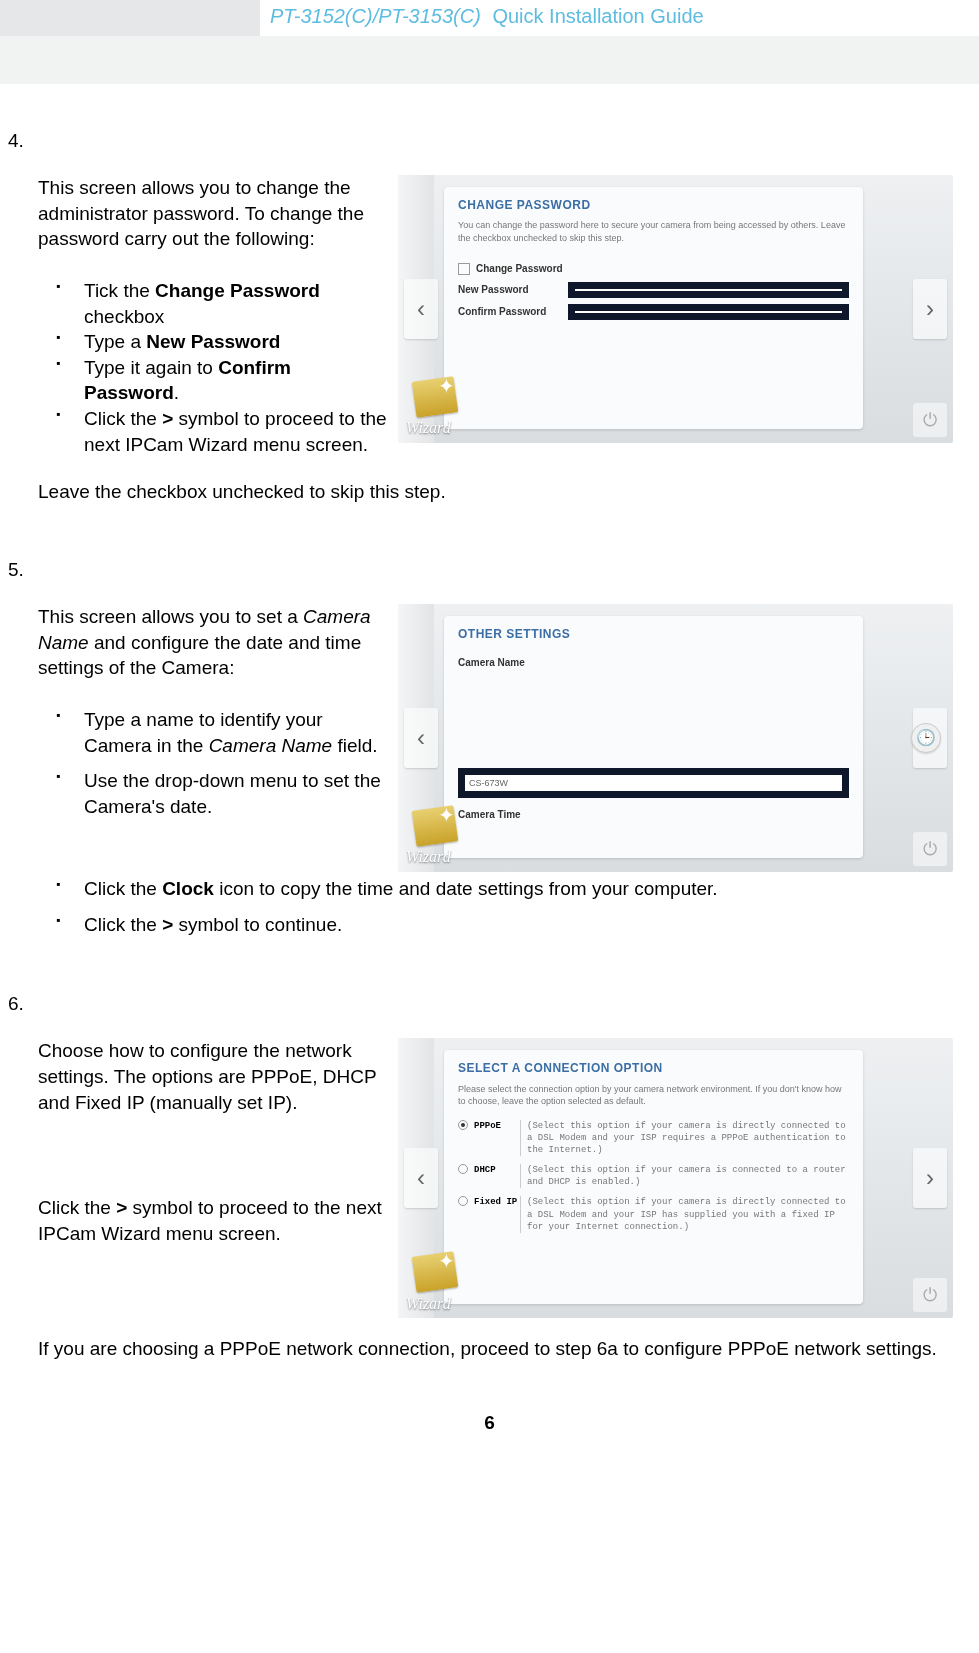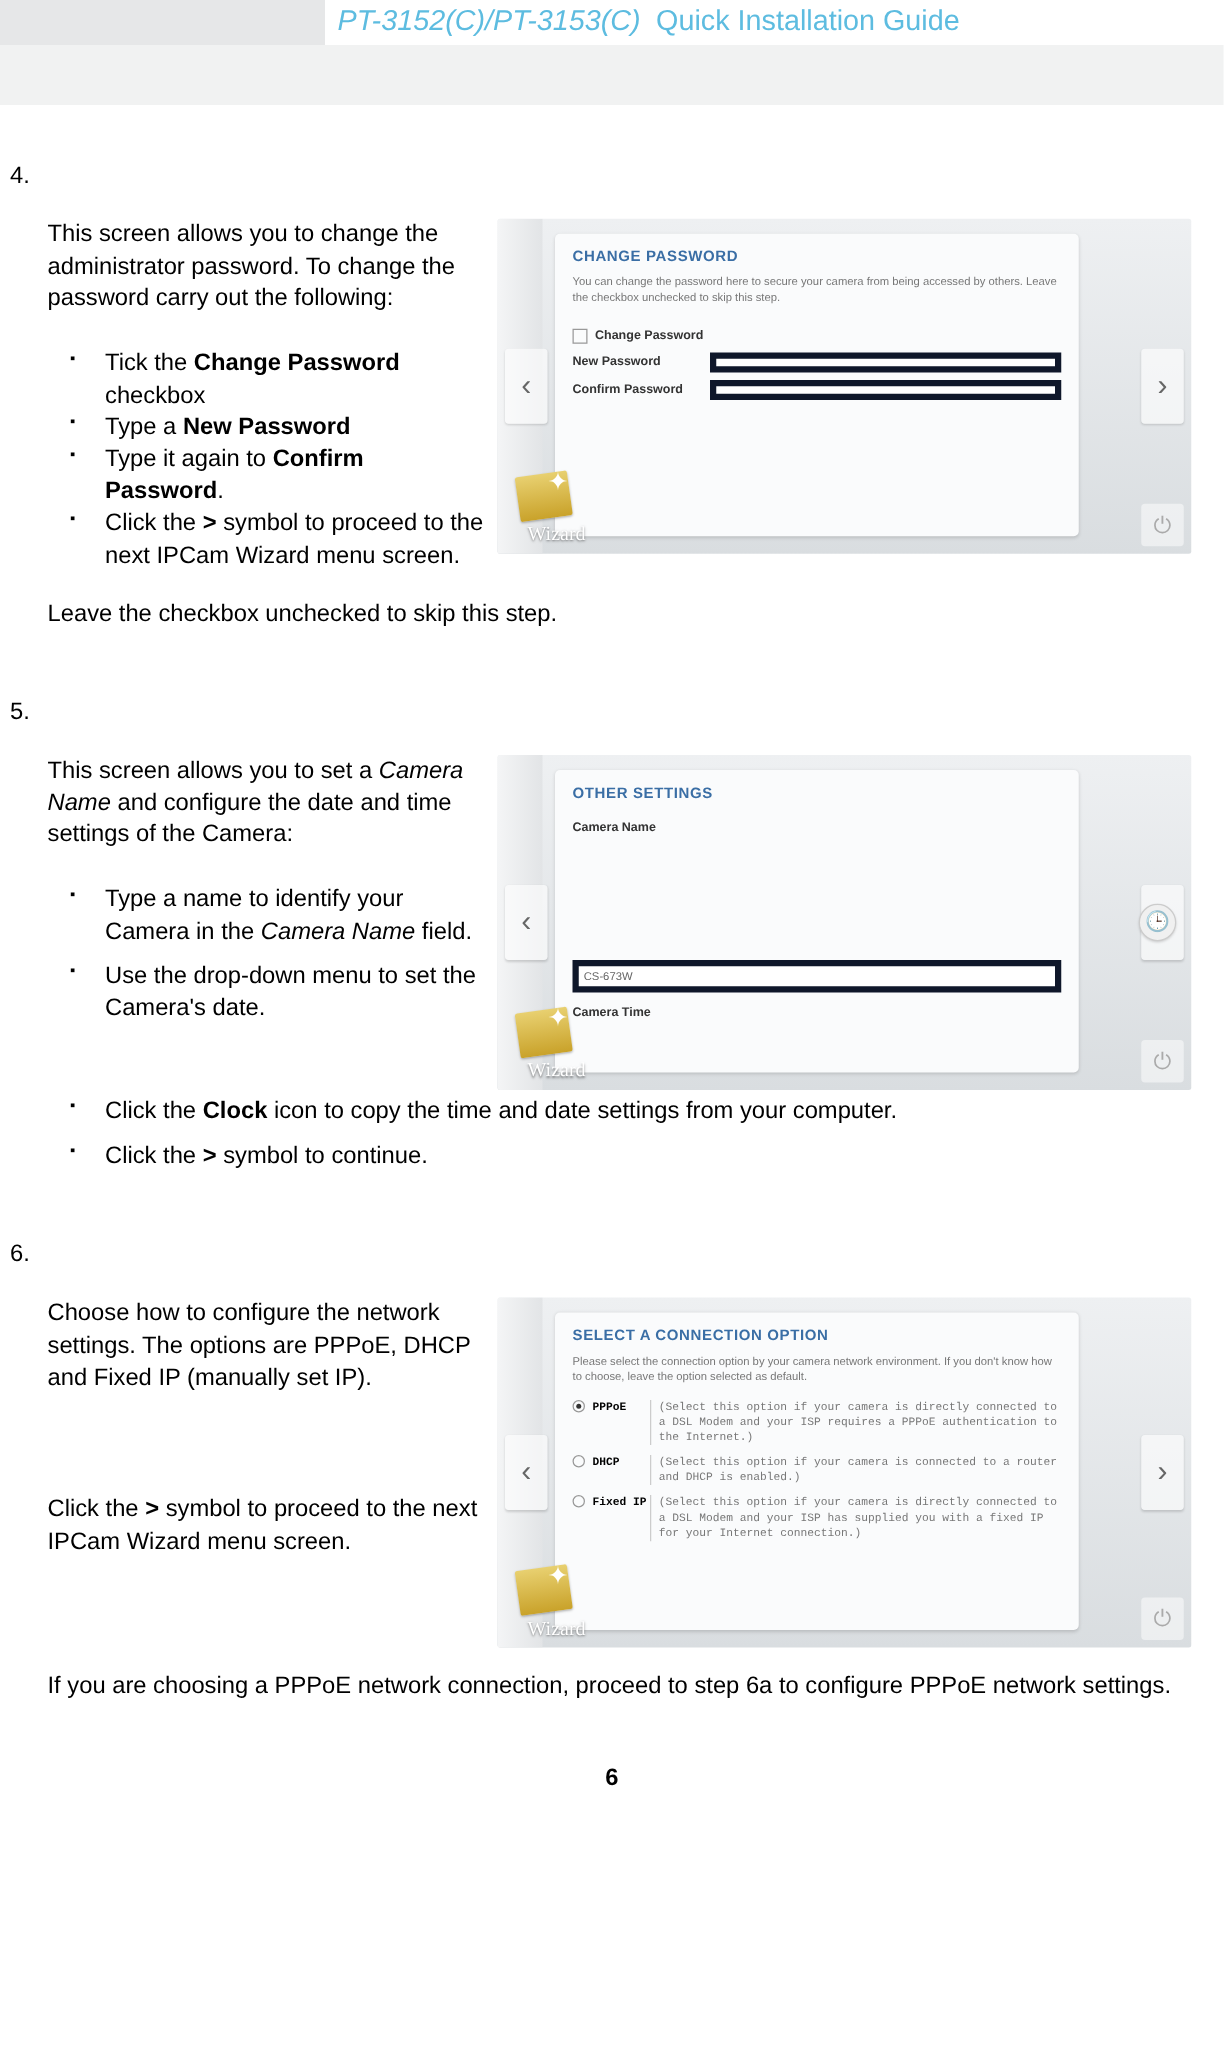--- a/index.html
+++ b/index.html
@@ -1,19 +1,19 @@
 <!DOCTYPE html>
 <html><head>
 <meta charset="utf-8">
 <style>
   * { box-sizing: border-box; margin: 0; padding: 0; }
   body { font-family: Tahoma, Verdana, sans-serif; font-size: 18px; color: #000; width: 979px; }
   .header-bar { height: 36px; position: relative; }
   .header-left { position: absolute; left: 0; top: 0; width: 260px; height: 36px; background: #e6e7e8; }
-  .header-title { position: absolute; left: 260px; top: 0; right: 0; height: 36px; text-align: left; padding-left: 10px; line-height: 32px; font-size: 23px; font-style: italic; }
+  .header-title { position: absolute; left: 260px; top: 0; right: 0; height: 36px; text-align: left; padding-left: 10px; line-height: 32px; font-size: 20px; font-style: italic; }
   .model { color: #5dbce0; font-weight: normal; display: inline-block; }
   .qig { color: #5dbce0; font-weight: normal; display: inline-block; margin-left: 6px; font-style: normal; }
   .header-below { height: 48px; background: #f1f2f2; width: 100%; }
   .content { padding: 10px 8px 0 8px; }
   .step { display: flex; margin-top: 36px; }
   .step-num { width: 30px; flex: 0 0 30px; font-size: 19px; }
   .step-body { flex: 1; font-size: 19px; line-height: 1.35; margin-top: 45px; }
   .step-row { display: flex; }
   .left-text { flex: 0 0 360px; padding-right: 10px; }
   .screenshot { flex: 1; }
@@ -28,30 +28,30 @@
 
   
   .panel { width: 555px; height: 268px; background: linear-gradient(#eef0f2, #d9dde0); position: relative; border-radius: 2px; overflow: hidden; font-size: 11px; }
   .panel .tabstrip { position: absolute; left: 0; top: 0; bottom: 0; width: 36px; background: linear-gradient(90deg,#f4f5f6,#e2e4e6); }
   .panel .main { position: absolute; left: 46px; top: 12px; right: 90px; background: #fafbfc; height: 242px; border-radius: 4px; box-shadow: 0 1px 3px rgba(0,0,0,.15); padding: 10px 14px; }
   .panel .ptitle { color: #3a6ea5; font-weight: bold; font-size: 12px; letter-spacing: .5px; }
   .panel .pdesc { color: #777; font-size: 9px; margin-top: 6px; line-height: 1.4; }
   .panel .form { margin-top: 18px; font-size: 10px; }
   .panel .form-row { display: flex; align-items: center; margin-bottom: 6px; }
   .panel .lbl { flex: 0 0 110px; font-weight: bold; color: #333; }
-  .panel .inp { flex: 1; height: 16px; border: 5px solid #0f172a; background: #fff; font-size: 9px; padding: 0 4px; line-height: 16px; color: #666; }
+  .panel .inp { flex: 1; height: 16px; border: 7px solid #0f172a; background: #fff; font-size: 9px; padding: 0 4px; line-height: 16px; color: #666; }
   .panel .chk { width: 12px; height: 12px; border: 1px solid #999; display: inline-block; margin-right: 6px; }
   .nav-btn { position: absolute; top: 50%; transform: translateY(-50%); width: 34px; height: 60px; background: rgba(255,255,255,.6); border-radius: 3px; display: flex; align-items: center; justify-content: center; color: #666; font-size: 24px; box-shadow: 0 1px 2px rgba(0,0,0,.15); }
   .nav-prev { left: 6px; }
   .nav-next { right: 6px; }
   .power-btn { position: absolute; right: 6px; bottom: 6px; width: 34px; height: 34px; background: rgba(255,255,255,.5); border-radius: 3px; display: flex; align-items: center; justify-content: center; color: #aaa; font-size: 18px; }
   .wizard-badge { position: absolute; left: 4px; bottom: 4px; width: 72px; height: 60px; }
   .wizard-badge .box { width: 42px; height: 36px; background: linear-gradient(#e8d070, #c9a22a); transform: rotate(-8deg); margin-left: 12px; border-radius: 2px; box-shadow: 0 1px 2px rgba(0,0,0,.3); }
   .wizard-badge .star { position: absolute; top: -6px; left: 36px; color: #fff; font-size: 20px; }
-  .wizard-badge .txt { position: absolute; left: 20px; bottom: 0; color: #fff; font-family: cursive; font-size: 16px; text-shadow: 0 1px 2px rgba(0,0,0,.5); }
+  .wizard-badge .txt { position: absolute; left: 4px; bottom: 0; color: #fff; font-style: italic; font-family: cursive; font-size: 16px; text-shadow: 0 1px 2px rgba(0,0,0,.5); }
   .conn-row { display: flex; margin-bottom: 8px; font-size: 9px; font-family: Liberation Mono, monospace; }
   .conn-row .rad { width: 10px; height: 10px; border-radius: 50%; border: 1px solid #999; margin-right: 6px; position: relative; flex-shrink: 0; }
   .conn-row .rad.sel::after { content: ""; position: absolute; inset: 2px; background: #333; border-radius: 50%; }
   .conn-row .clbl { flex: 0 0 46px; font-weight: bold; }
   .conn-row .cdesc { flex: 1; color: #777; border-left: 1px solid #ccc; padding-left: 6px; }
   .clock-btn { position: absolute; right: 12px; top: 50%; transform: translateY(-50%); width: 30px; height: 30px; border-radius: 50%; background: #f0f0f0; border: 1px solid #ccc; display: flex; align-items: center; justify-content: center; color: #888; font-size: 16px; box-shadow: 0 1px 2px rgba(0,0,0,.15); }
 </style>
 </head>
 <body>
 

